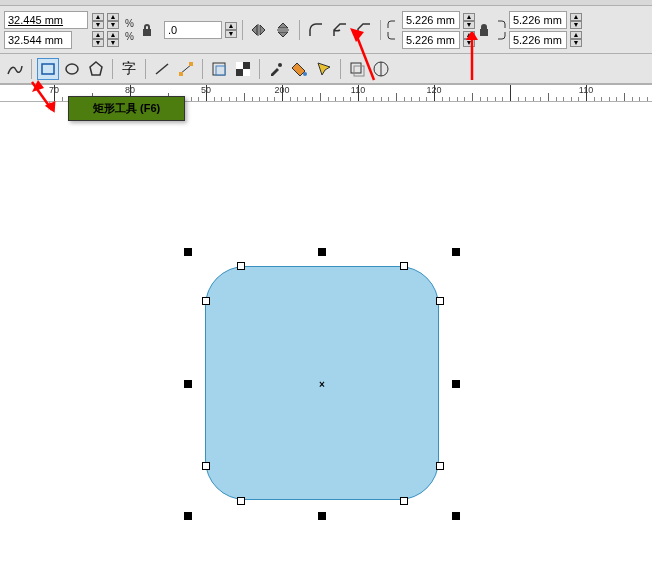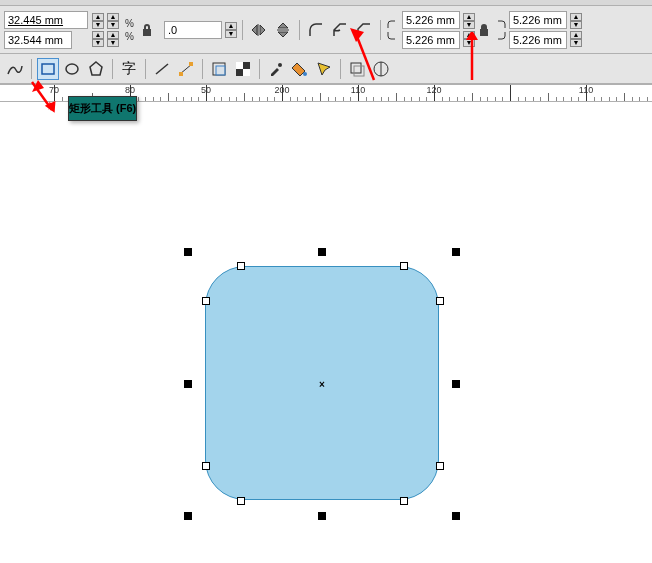--- a/index.html
+++ b/index.html
@@ -21,21 +21,21 @@
 .spin div{ width:12px; height:8px; border:1px solid #888; display:flex; align-items:center; justify-content:center; font-size:7px; background:#ddd; cursor:pointer;}
 
 .ruler { height: 18px; background: #fff; border-top: 1px solid #b0b0b0; border-bottom: 1px solid #b0b0b0; position: relative; overflow: hidden; }
 .ruler .tick-major { position:absolute; top:0; height:18px; border-left:1px solid #333; }
 .ruler .tick-minor { position:absolute; top:12px; height:6px; border-left:1px solid #888; }
 .ruler .tick-mid { position:absolute; top:8px; height:10px; border-left:1px solid #666; }
 .ruler .label { position:absolute; top:0; font-size:9px; color:#333; transform:translateX(-50%);}
 
 .canvas { position: relative; background:#fff; width:100%; height: calc(563px - 26px - 28px - 30px - 18px); }
 
-.tooltip { position:absolute; background:#0f766e; border:1px solid #333; padding:4px 0; font-size:11px; line-height:1.4; box-shadow:2px 2px 4px rgba(0,0,0,0.3); z-index:50; }
+.tooltip { position:absolute; background:#4d7c0f; border:1px solid #333; padding:4px 24px; font-size:11px; line-height:1.4; box-shadow:2px 2px 4px rgba(0,0,0,0.3); z-index:50; }
 .tooltip .title { font-weight:bold; }
 
 .shape-rect { position:absolute; background:#a3d4ec; border:1px solid #3890c0; border-radius:40px; }
 .handle { position:absolute; width:8px; height:8px; background:#000; }
 .node { position:absolute; width:8px; height:8px; border:1px solid #000; background:#fff; }
 .center-x { position:absolute; font-size:10px; color:#000; font-weight:bold; transform:translate(-50%,-50%);}
 
 .arrow { position:absolute; pointer-events:none; z-index:40;}
 .watermark { position:absolute; color:#1b5fc0; font-weight:bold; font-size:15px; -webkit-text-stroke:1px #fff; text-shadow:1px 1px 0 #fff,-1px -1px 0 #fff,1px -1px 0 #fff,-1px 1px 0 #fff; }
 .lockicon { width:14px; height:14px; display:flex; align-items:center; justify-content:center;}

